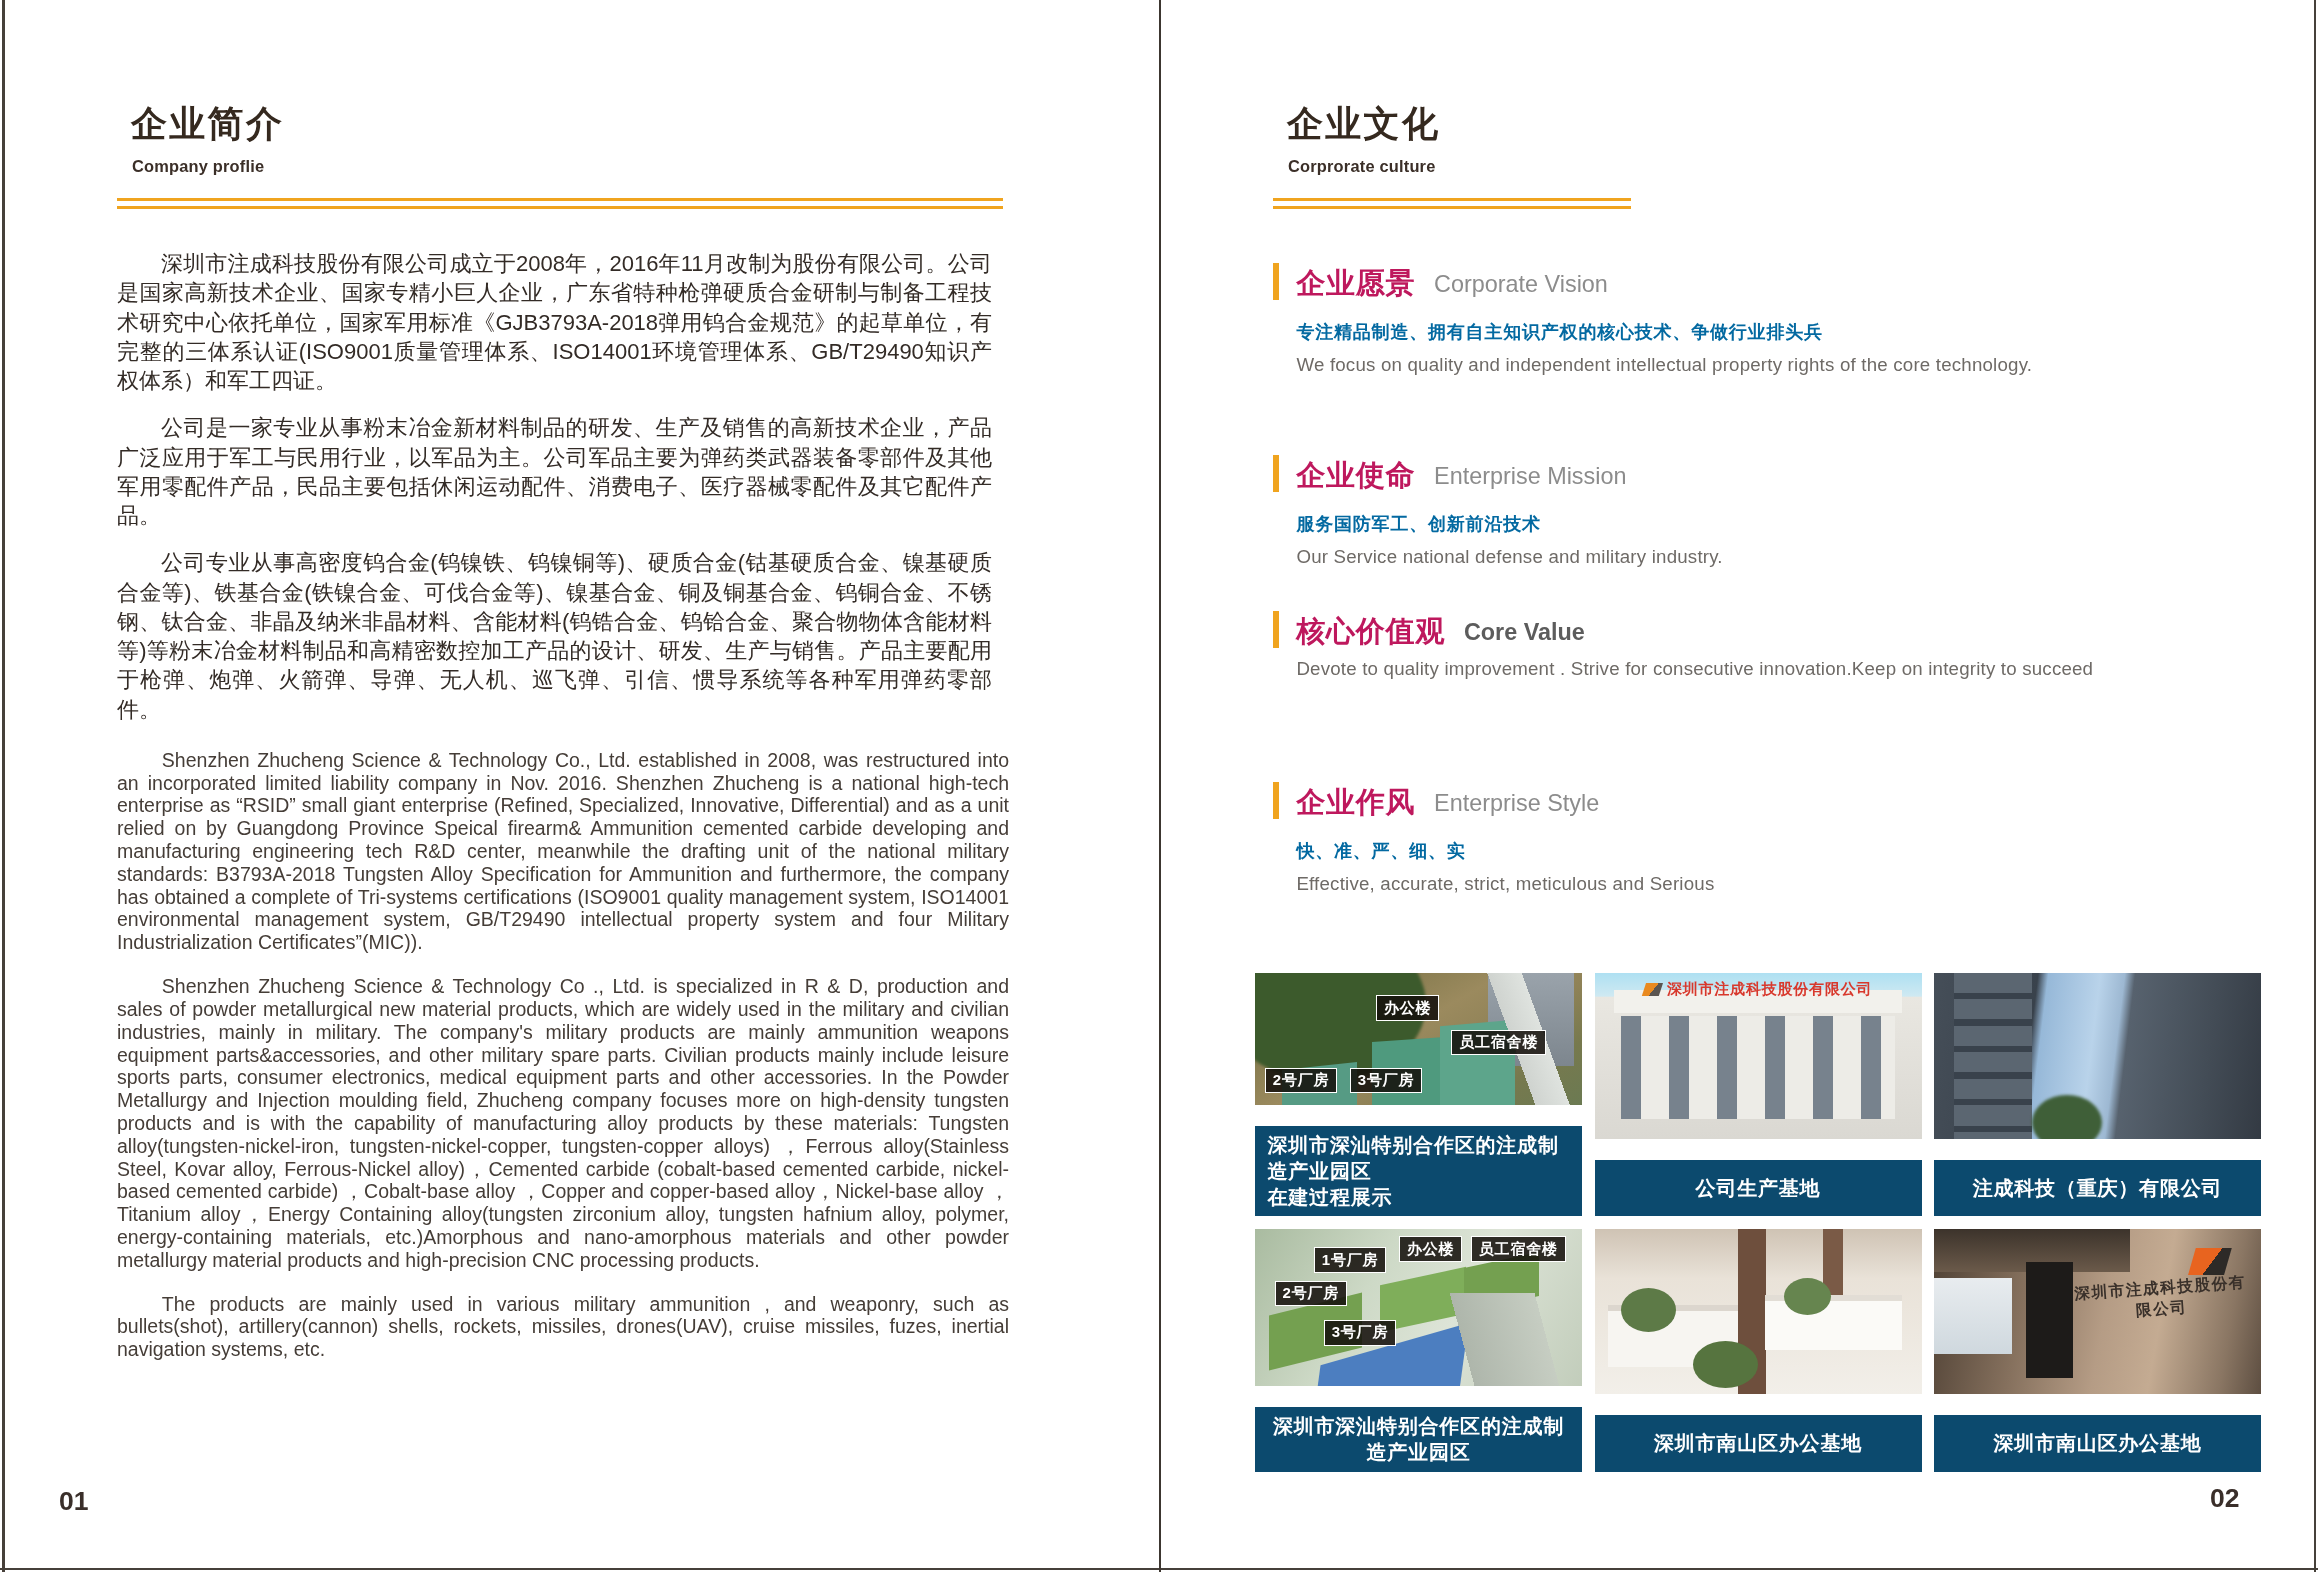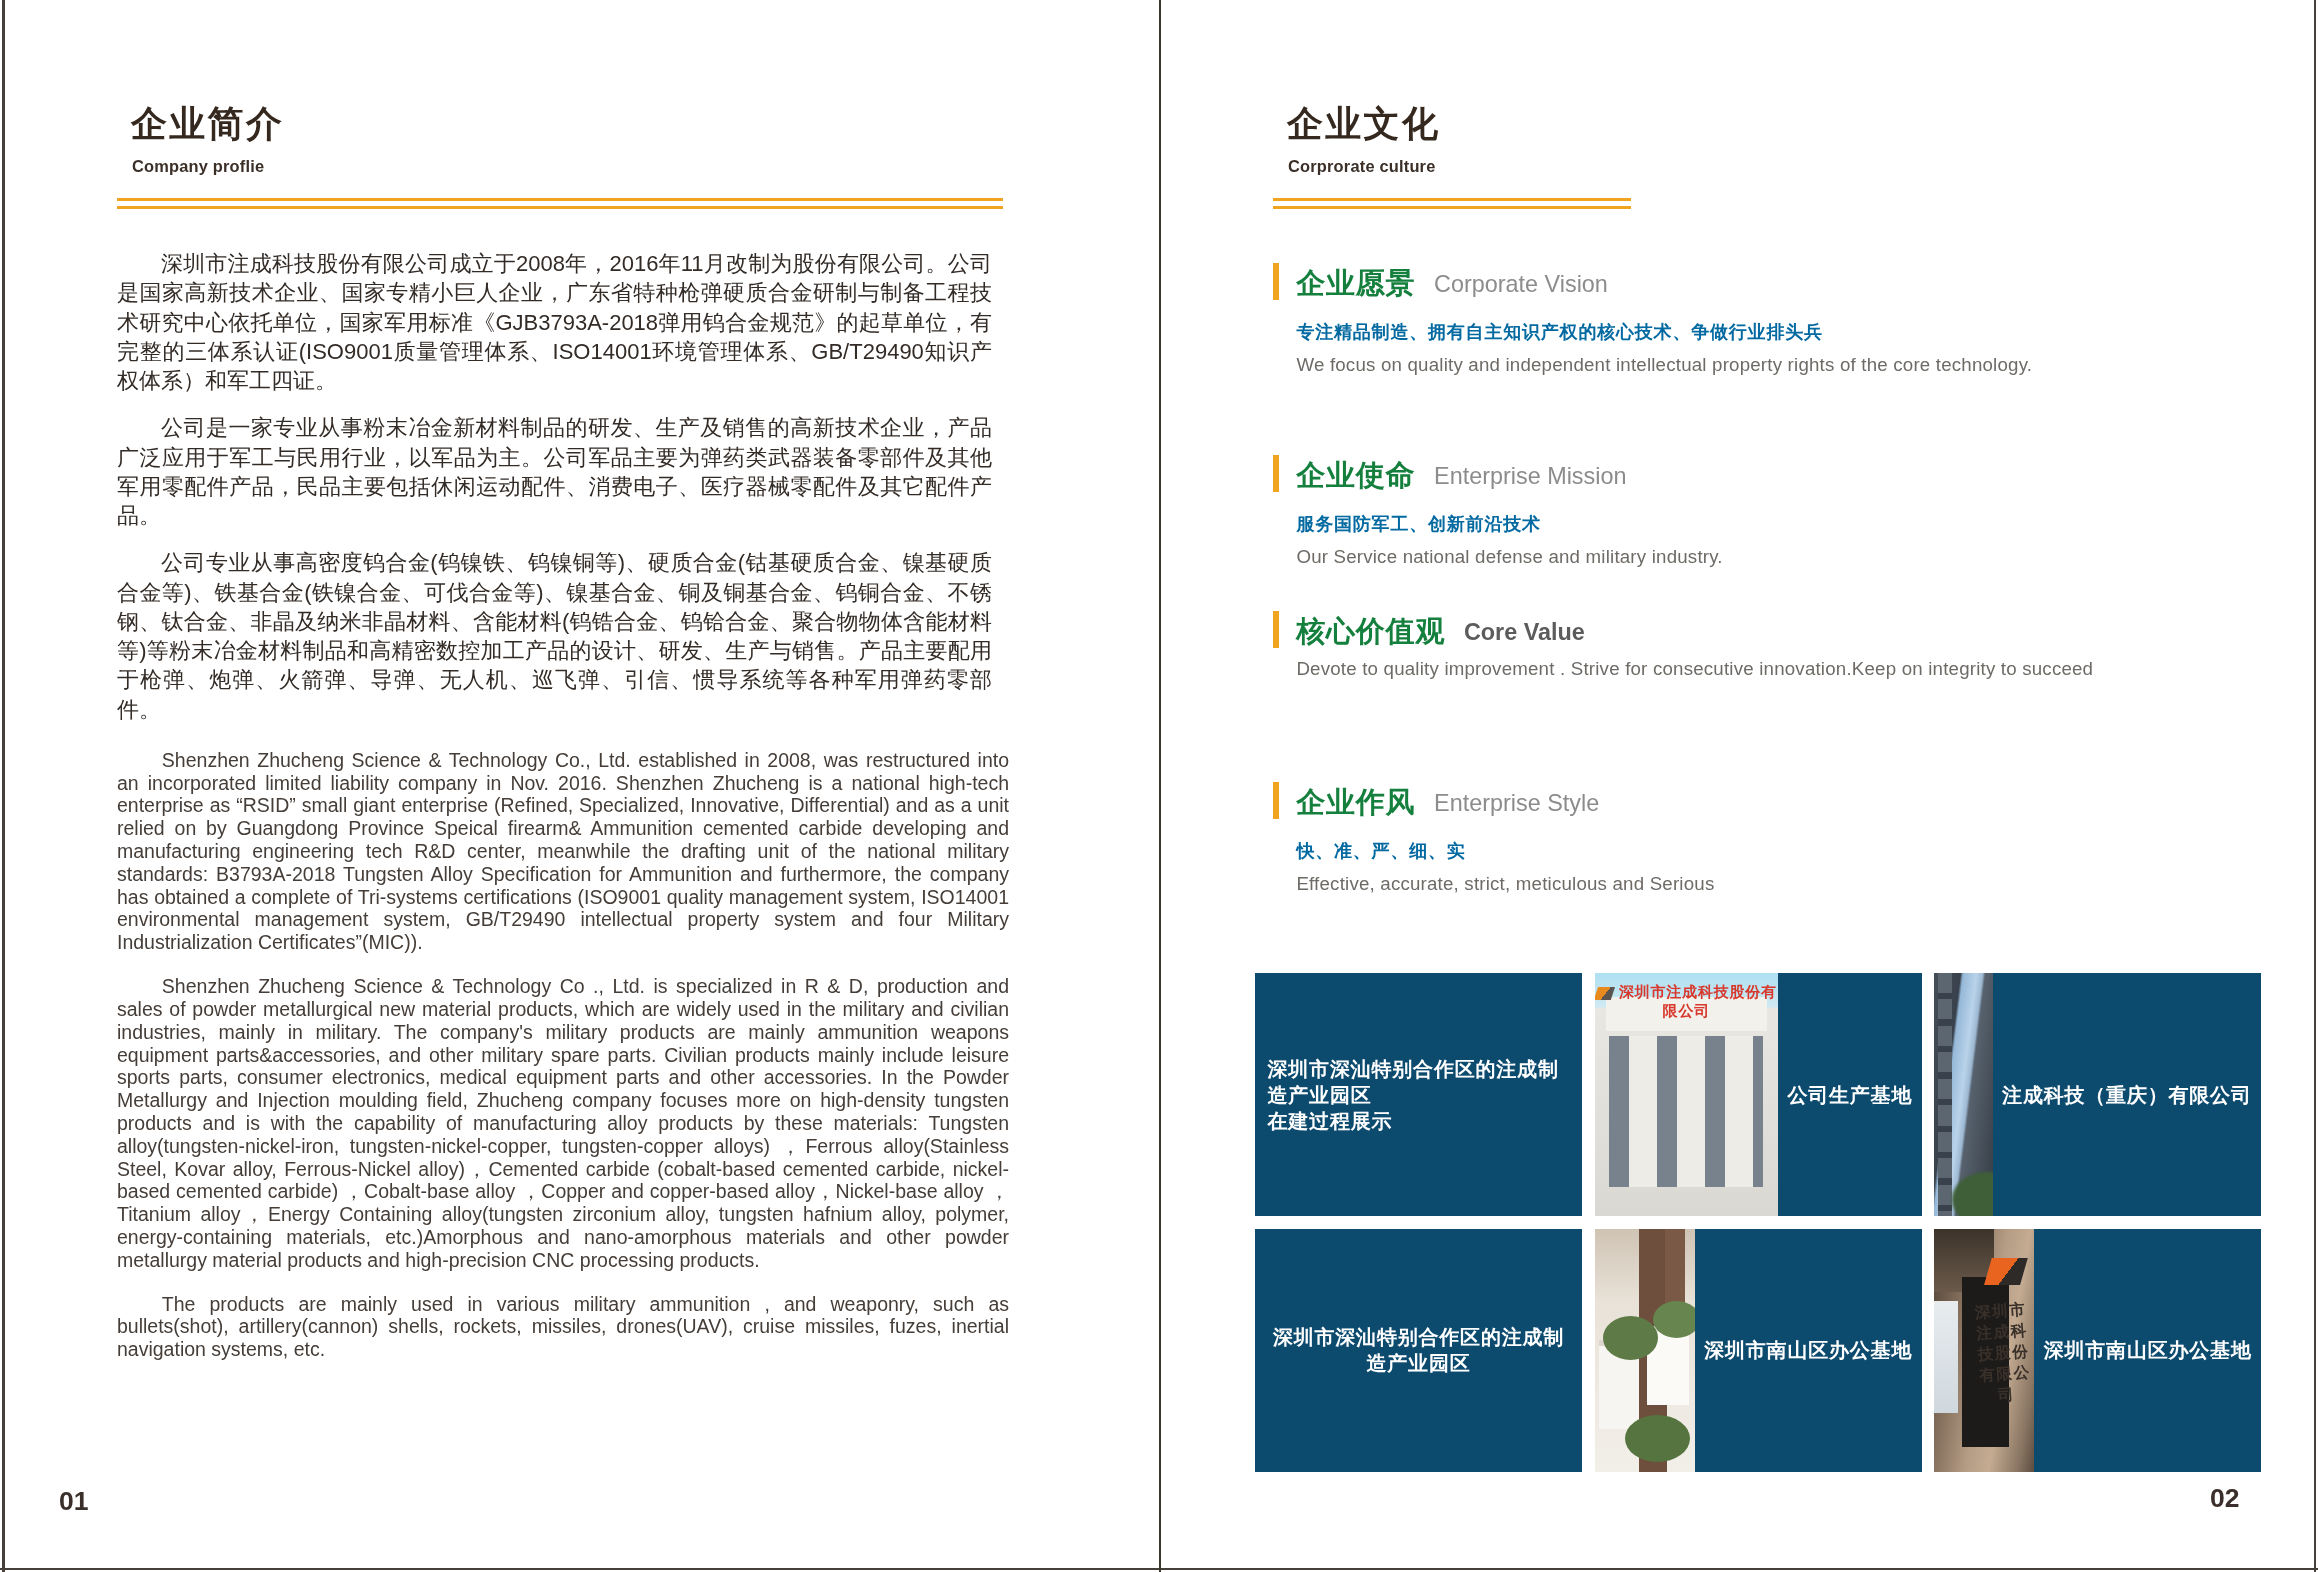--- a/index.html
+++ b/index.html
@@ -34,32 +34,32 @@
     text-align:justify;text-indent:2.3em;
   }
   .pageno{position:absolute;font-size:26.5px;font-weight:bold;color:#3a2f2a;}
   .pageno-left{left:59px;top:1486px;}
   .pageno-right{left:2210px;top:1483px;}
 
   
   .section{position:absolute;left:1273px;width:997px;}
   .sec-head{display:flex;align-items:flex-end;}
   .gold-bar{width:6.2px;height:37px;background:#f0a41f;margin-right:17px;flex:none;}
-  .sec-zh{font-size:29px;font-weight:bold;color:#15803d;letter-spacing:0.8px;line-height:1.15;}
+  .sec-zh{font-size:29px;font-weight:bold;color:#be185d;letter-spacing:0.8px;line-height:1.15;}
   .sec-en{font-size:23.4px;color:#8c8c8c;margin-left:18.7px;line-height:1.2;padding-bottom:1.6px;}
   .sec-en.strong{color:#5c5c5c;font-weight:bold;}
   .sec-slogan{margin:20px 0 0 23.4px;font-size:18px;font-weight:bold;color:#0369a1;letter-spacing:0.8px;}
   .sec-desc{margin:10px 0 0 23.4px;font-size:18.7px;color:#6e6a66;letter-spacing:0.2px;}
 
   
   .photo-grid{
     position:absolute;left:1255px;top:973px;width:1006px;
     display:grid;grid-template-columns:repeat(3,327px);grid-auto-rows:243px;gap:12.5px;
   }
-  .photo-cell{display:flex;flex-direction:row;margin:0;overflow:hidden;}
+  .photo-cell{display:flex;flex-direction:column;margin:0;overflow:hidden;gap:21px;}
   .photo{position:relative;flex:1;overflow:hidden;}
   .caption{
     background:#0c4a6e;color:#ffffff;font-size:20px;font-weight:bold;
     min-height:44px;display:flex;flex-direction:column;justify-content:center;
     align-items:center;text-align:center;padding:6.2px 9.3px;line-height:1.3;letter-spacing:0.8px;
   }
   .caption.left{align-items:flex-start;text-align:left;padding-left:12.5px;}
   .tag{
     position:absolute;background:rgba(22,17,13,.88);border:1.6px solid #ffffff;
     color:#fff;font-size:15px;font-weight:bold;padding:2.3px 7px;white-space:nowrap;letter-spacing:0.8px;

